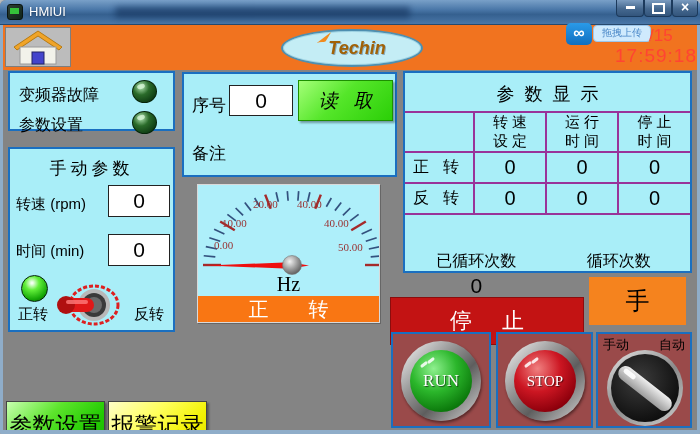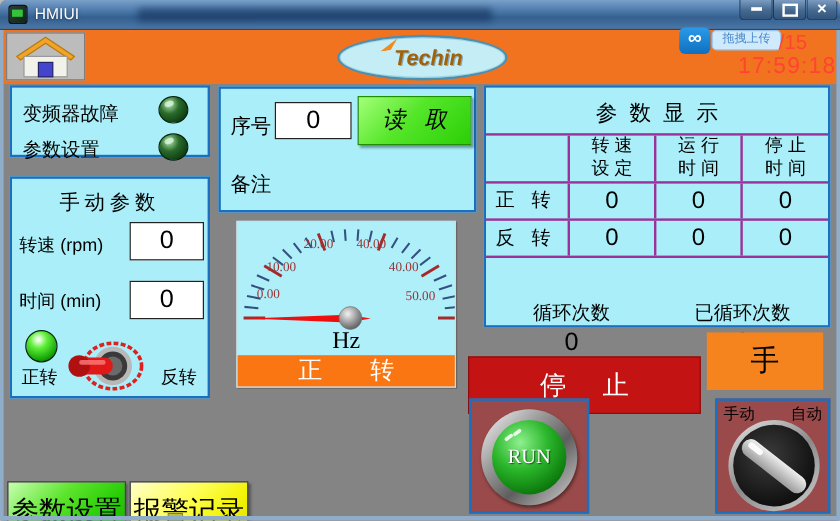--- a/index.html
+++ b/index.html
@@ -265,43 +265,52 @@
       </div>
       <div class="pt-row">
         <div class="pt-cell c0 pt-val pt-rowlabel">反转</div>
         <div class="pt-cell c1 pt-val">0</div>
         <div class="pt-cell c2 pt-val">0</div>
         <div class="pt-cell c3 pt-val">0</div>
       </div>
     </div>
     <div class="cycle-area">
       <div class="cycle-col">
+        <div class="cycle-lab">已循环次数</div>
+        <div class="cycle-val">0</div>
+      </div>
+      <div class="cycle-col">
         <div class="cycle-lab">循环次数</div>
-        <div class="cycle-val">0</div>
-      </div>
-      <div class="cycle-col">
-        <div class="cycle-lab">已循环次数</div>
         <div class="cycle-val">0</div>
       </div>
     </div>
   </div>
 
   <div class="stop-banner">停止</div>
   <div class="manual-mode-btn">手动</div>
 
   <div class="btn-panel run-panel">
     <div class="dome-ring">
       <div class="dome dome-green">
         <span class="shine sh1"></span>
           <span class="shine sh2"></span>
         <span>RUN</span>
       </div>
     </div>
   </div>
 
+  <div class="btn-panel stopbtn-panel">
+    <div class="dome-ring" style="left:7px">
+      <div class="dome dome-red" style="font-size:15px">
+        <span class="shine sh1"></span>
+          <span class="shine sh2"></span>
+        <span>STOP</span>
+      </div>
+    </div>
+  </div>
 
   <div class="btn-panel sel-panel">
     <div class="sel-label" style="left:5px">手动</div>
     <div class="sel-label" style="right:5px">自动</div>
     <div class="knob-ring">
       <div class="knob-face">
         <div class="lever"></div>
       </div>
     </div>
   </div>

